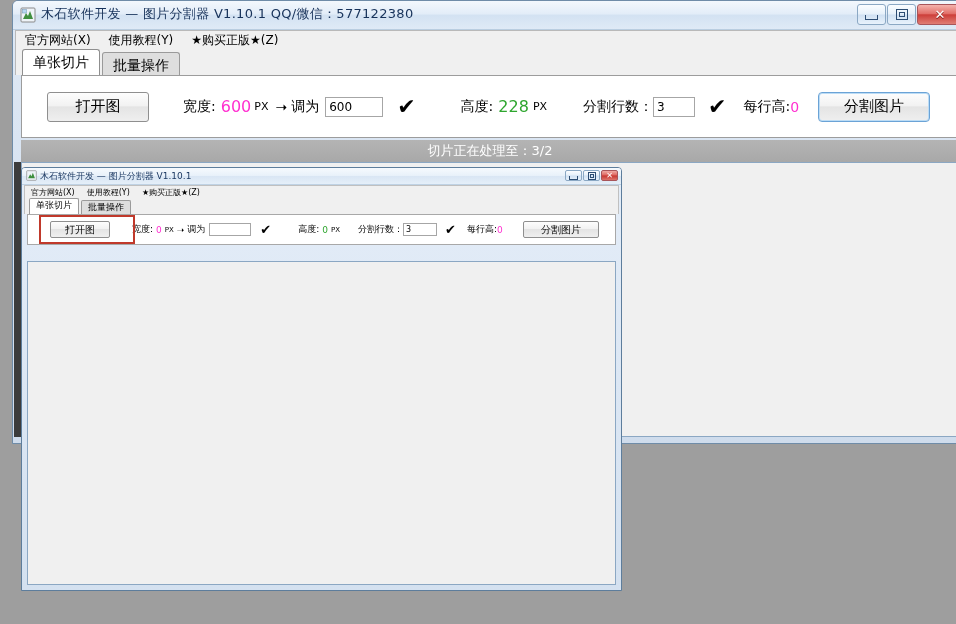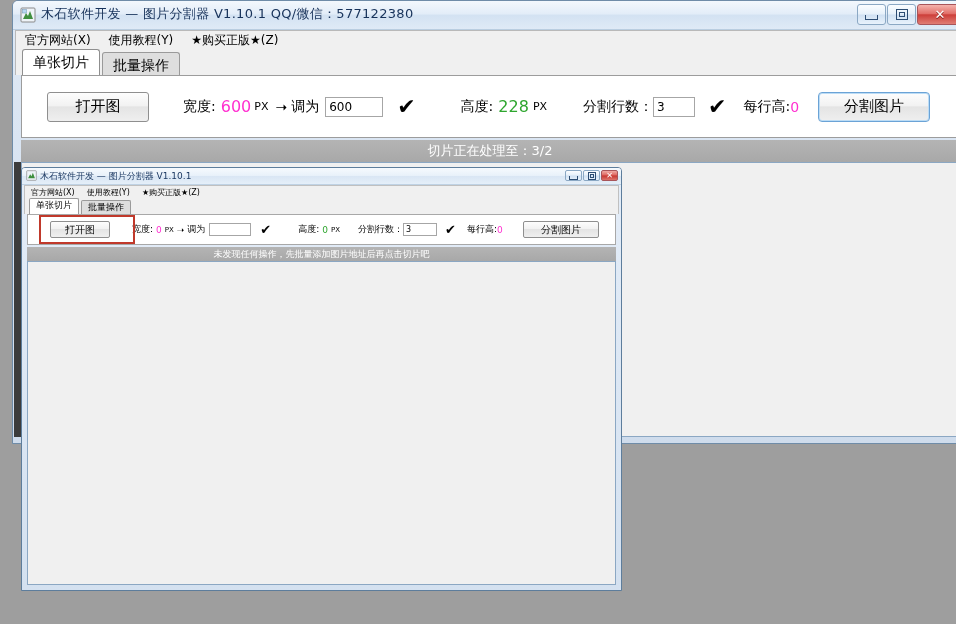--- a/index.html
+++ b/index.html
@@ -355,20 +355,17 @@
       <span class="in-check" style="margin-left:8px;">✔</span>
 
       <span class="in-lbl" style="margin-left:11px;">每行高:</span>
       <span class="in-pink">0</span>
 
       <div class="in-btn3d" id="inner-split-image-button">分割图片</div>
     </div>
 
     <div class="redbox"></div>
 
-    <div class="in-statusbar">
-      <span>未发现任何操作，先批量添加图片地址后再点击切片吧</span>
-    </div>
 
     <div class="in-content"></div>
   </div>
 
 </div>
 
 </body></html>

